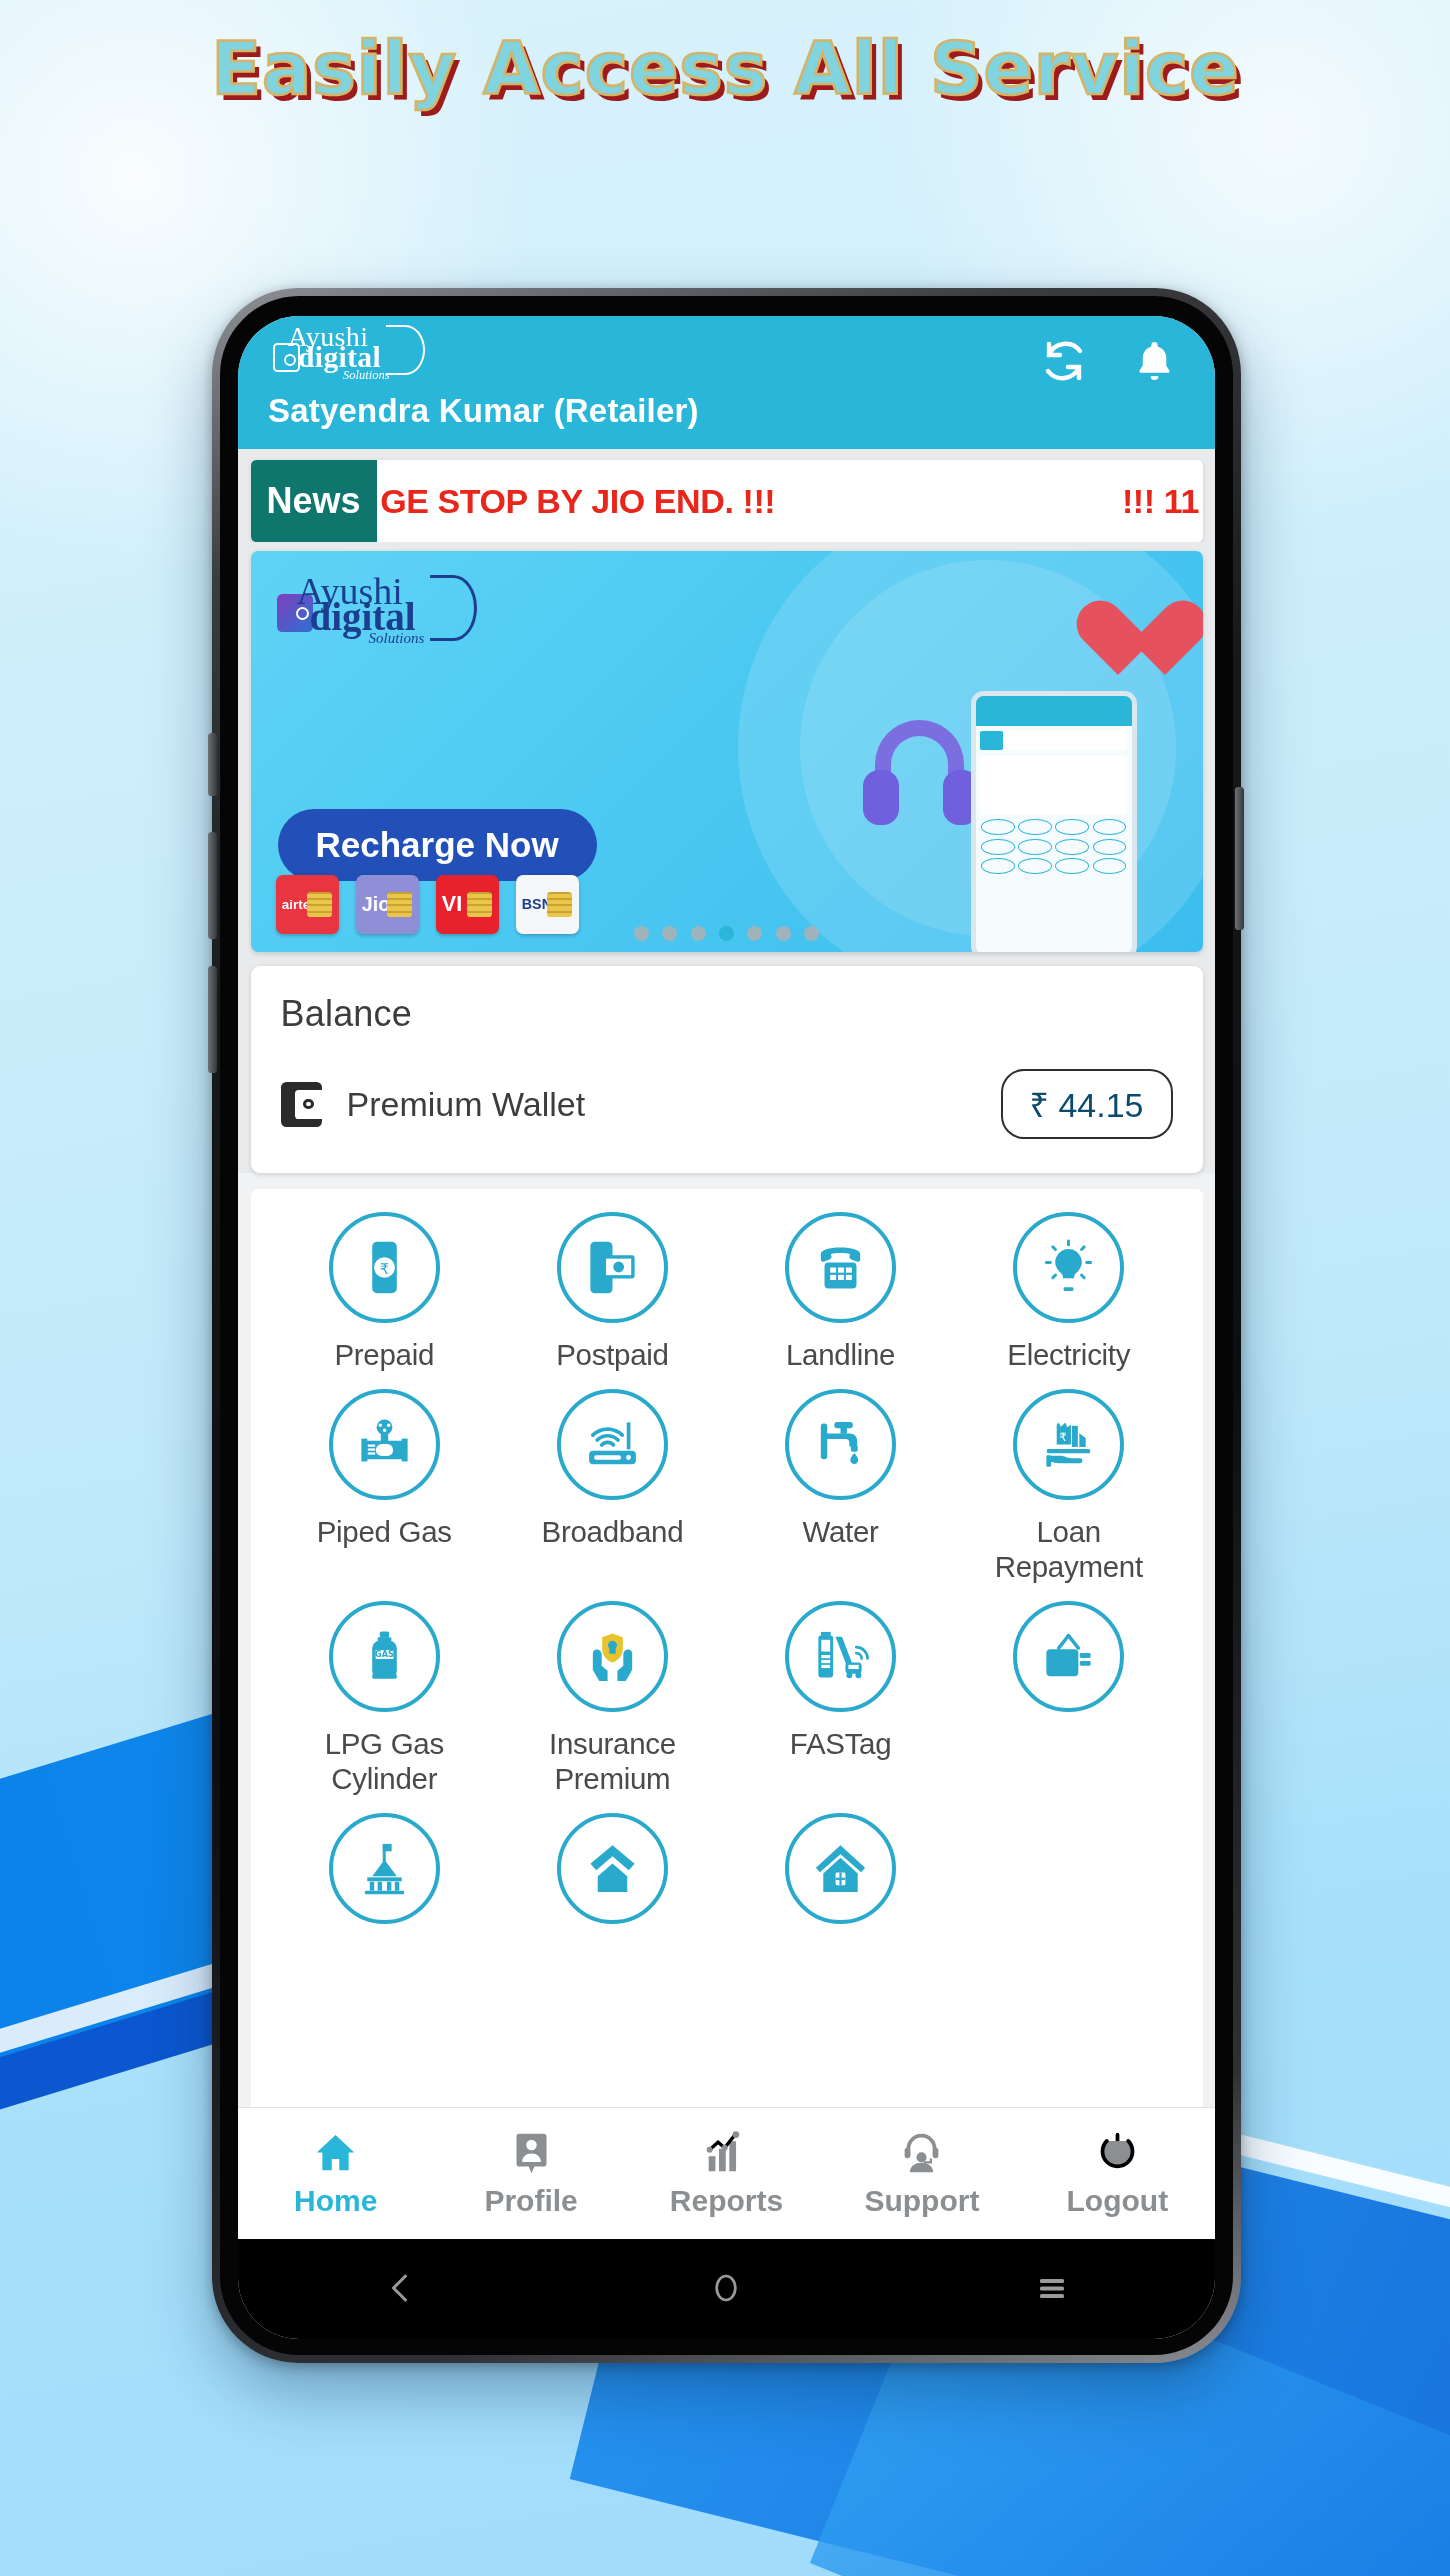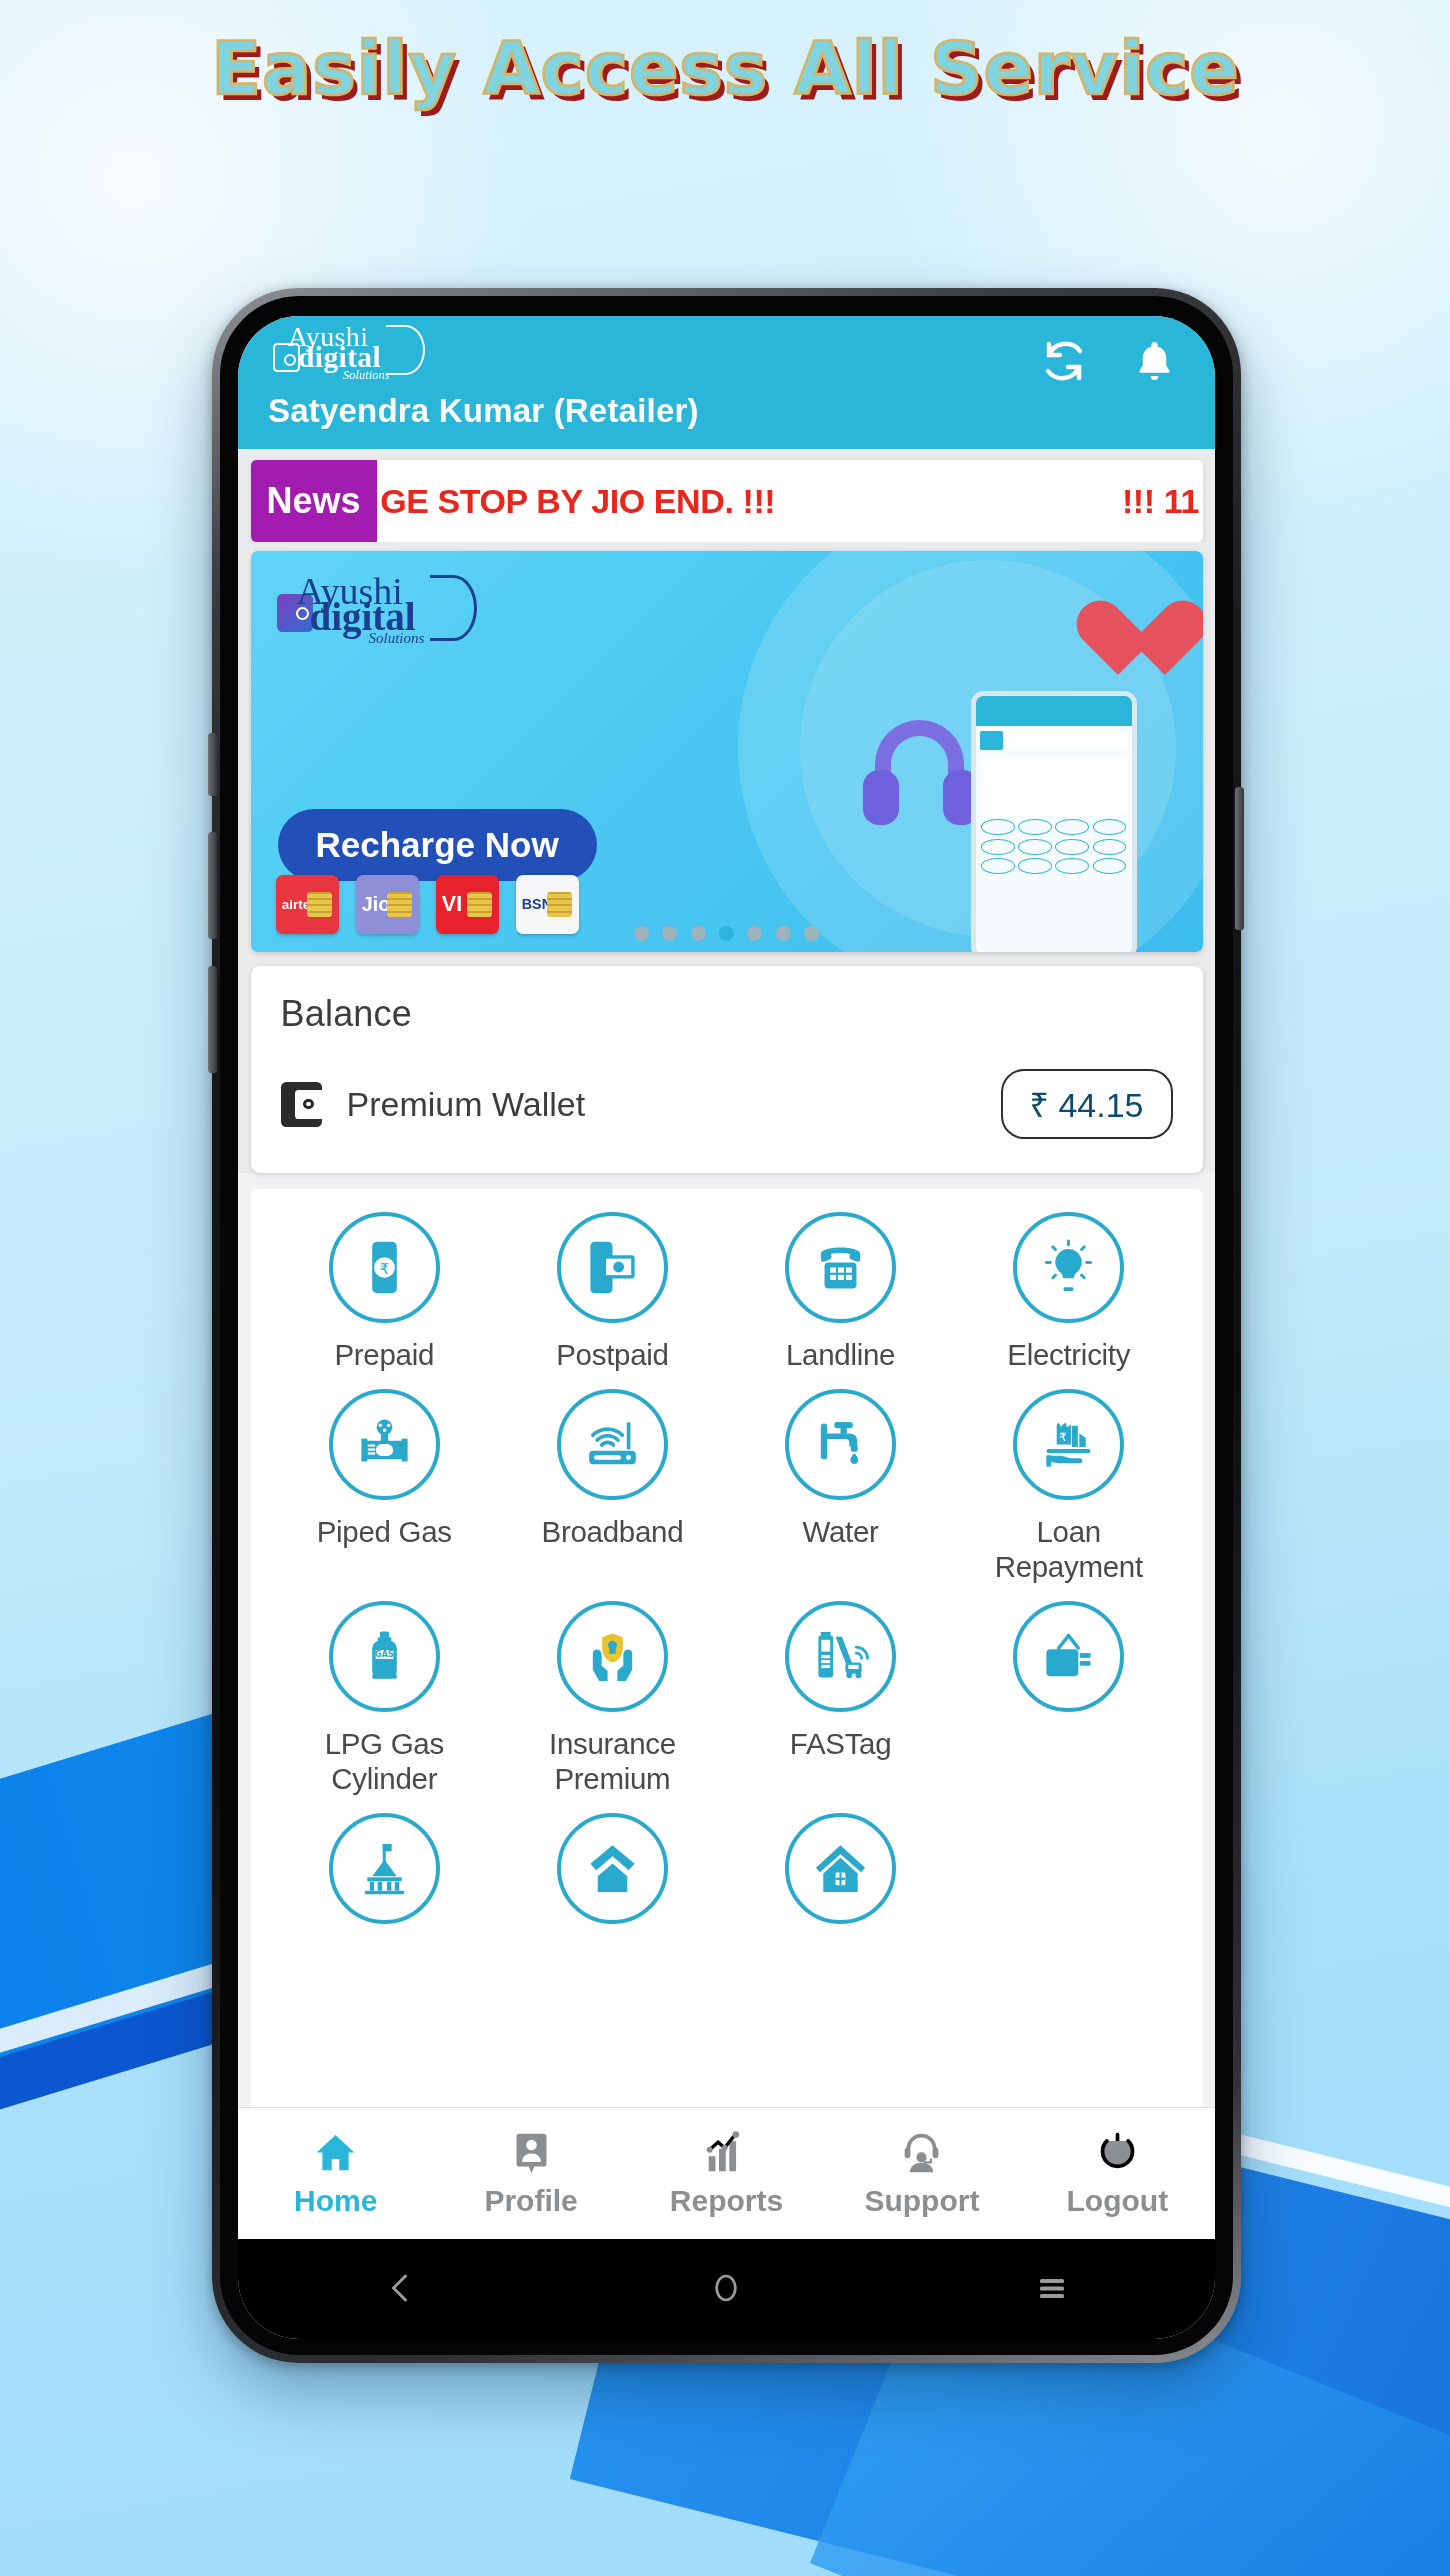--- a/index.html
+++ b/index.html
@@ -171,21 +171,21 @@
   .username { color:#fff; font-size:33px; font-weight:700; margin-top:3.6px; letter-spacing:0.2px; }
 
   
   .news-wrap { flex:0 0 auto; padding: 7.2px 0 0 0; background:#e9eaec; }
   .news {
     margin: 3.6px 12.5px 0 12.5px; height: 82px; background:#fff;
     border-radius: 5.4px; display:flex; align-items:stretch; overflow:hidden;
     box-shadow: 0 1.8px 4.5px rgba(0,0,0,.12);
   }
   .news-label {
-    background:#a21caf; color:#fff; font-size:36px; font-weight:700;
+    background:#0f766e; color:#fff; font-size:36px; font-weight:700;
     display:flex; align-items:center; padding: 16px 16px;
   }
   .news-body {
     flex:1; display:flex; align-items:center; justify-content:space-between;
     padding: 0 3.6px 0 3.6px; overflow:hidden; position:relative;
   }
   .news-text {
     color:#e8261b; font-size:34px; font-weight:700; white-space:nowrap;
     letter-spacing:-0.4px;
   }

